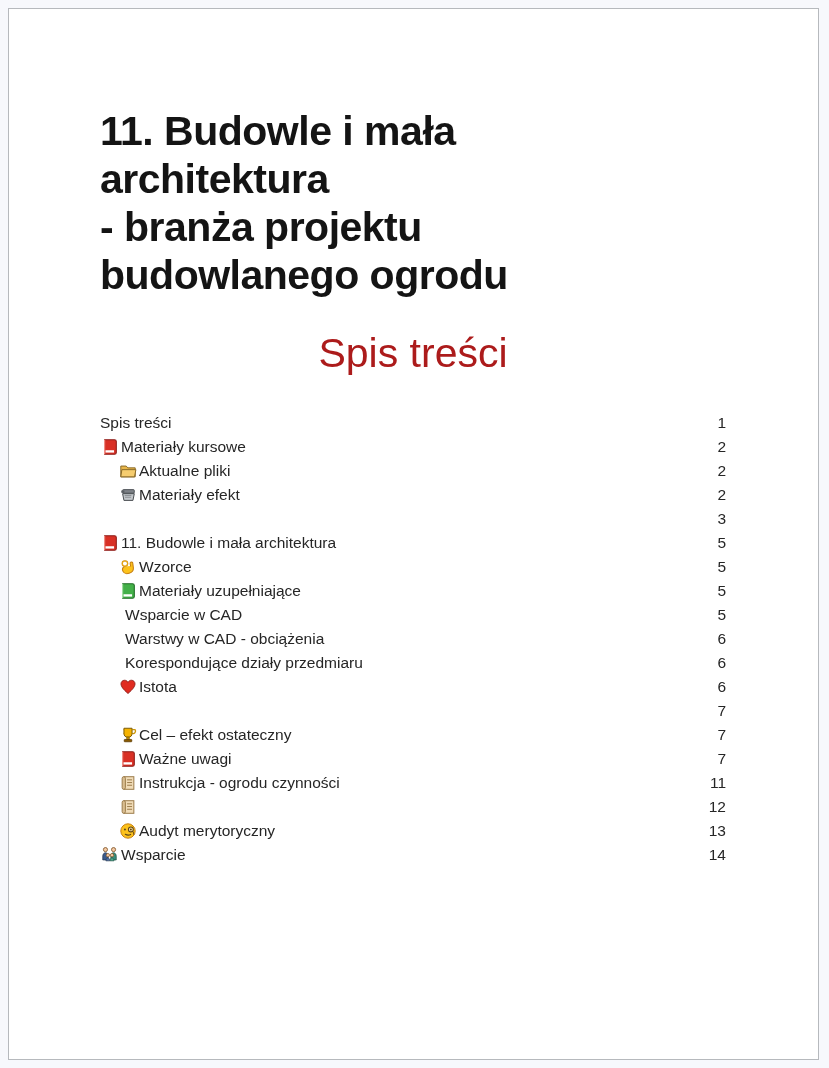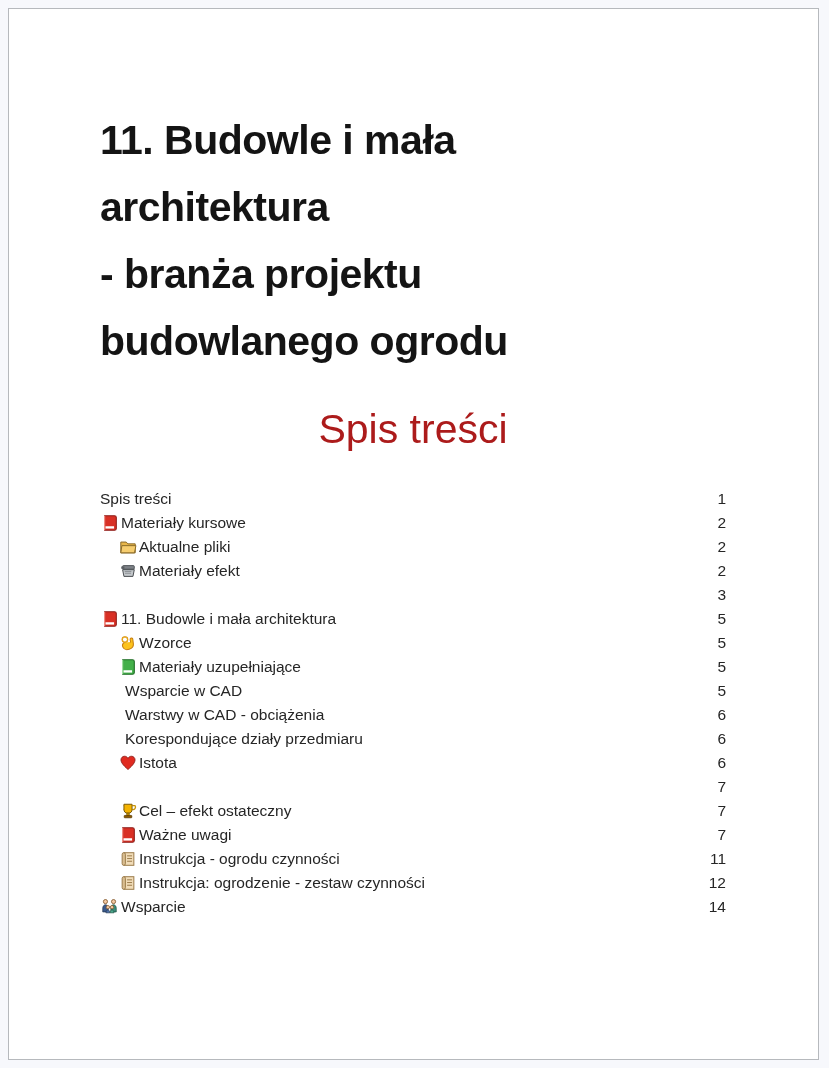--- a/index.html
+++ b/index.html
@@ -20,21 +20,21 @@
     position:absolute;
     left:8px; top:8px; right:10px; bottom:8px;
     background:#ffffff;
     border:1.5px solid var(--border);
   }
   .content{
     padding:98px 92px 0 91px;
   }
   h1.doc-title{
     font-size:41px;
-    line-height:67px;
+    line-height:48px;
     font-weight:bold;
     color:var(--title);
     white-space:pre-line;
     letter-spacing:-0.5px;
   }
   h2.toc-heading{
     margin-top:23px;
     font-size:41px;
     line-height:62px;
     font-weight:400;
@@ -222,22 +222,35 @@
     <span class="toc-page">11</span>
   </div>
         <div class="toc-row lvl2 has-icon">
     <span class="toc-icon">
             <svg width="18" height="18" viewBox="0 0 20 20">
               <rect x="5.5" y="3" width="11" height="14" fill="#f1dcb8" stroke="#9b7b4a" stroke-width="1.1"></rect>
               <rect x="3.5" y="3" width="3.6" height="14" rx="1.8" fill="#d9bd90" stroke="#9b7b4a" stroke-width="1.1"></rect>
               <path d="M9 6.5h5.5M9 9.5h5.5M9 12.5h5.5" stroke="#9b7b4a" stroke-width="1.1"></path>
             </svg>
           </span>
-    <span class="toc-label">Instrukcja: ogrodzenie - zestaw czynności</span>
     <span class="toc-page">12</span>
+  </div>
+        <div class="toc-row lvl2 has-icon">
+    <span class="toc-icon">
+            <svg width="18" height="18" viewBox="0 0 20 20">
+              <circle cx="10" cy="10" r="8" fill="#fcc21b" stroke="#c77f10" stroke-width="1.1"></circle>
+              <circle cx="6.6" cy="8.3" r="1.1" fill="#5d4419"></circle>
+              <circle cx="13.2" cy="8.3" r="2.7" fill="#fff" fill-opacity="0.6" stroke="#5d4419" stroke-width="1.2"></circle>
+              <circle cx="13.2" cy="8.3" r="1.1" fill="#5d4419"></circle>
+              <path d="M15.8 10.7l.7 3.6" stroke="#5d4419" stroke-width="1"></path>
+              <path d="M7 13.6q3 1.8 6 .2" fill="none" stroke="#5d4419" stroke-width="1.2" stroke-linecap="round"></path>
+            </svg>
+          </span>
+    <span class="toc-label">Audyt merytoryczny</span>
+    <span class="toc-page">13</span>
   </div>
         <div class="toc-row lvl1 has-icon">
     <span class="toc-icon">
             <svg width="19" height="18" viewBox="0 0 20 20">
               <circle cx="5.5" cy="4" r="2.3" fill="#f3c7a1" stroke="#7a4f21" stroke-width="0.9"></circle>
               <path d="M2.5 11.5c0-2.4 1.3-4 3-4s3 1.6 3 4v4h-6z" fill="#3a5a8c" stroke="#24374f" stroke-width="0.8"></path>
               <circle cx="14.5" cy="4" r="2.3" fill="#f3c7a1" stroke="#7a4f21" stroke-width="0.9"></circle>
               <path d="M11.5 11.5c0-2.4 1.3-4 3-4s3 1.6 3 4v4h-6z" fill="#3a8c7a" stroke="#1f4f43" stroke-width="0.8"></path>
               <circle cx="8.2" cy="10.2" r="1.9" fill="#f3c7a1" stroke="#7a4f21" stroke-width="0.8"></circle>
               <path d="M6 16.5c0-2 .9-3.3 2.2-3.3s2.2 1.3 2.2 3.3z" fill="#4a6ea8" stroke="#24374f" stroke-width="0.7"></path>

